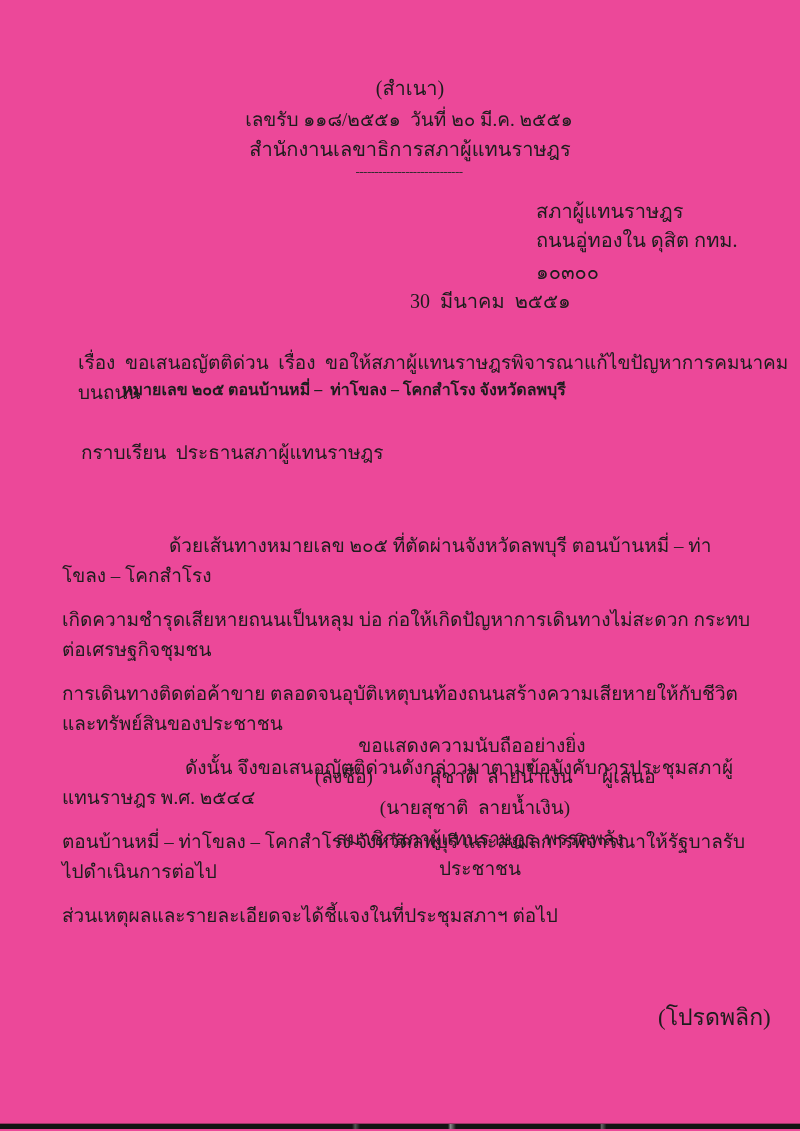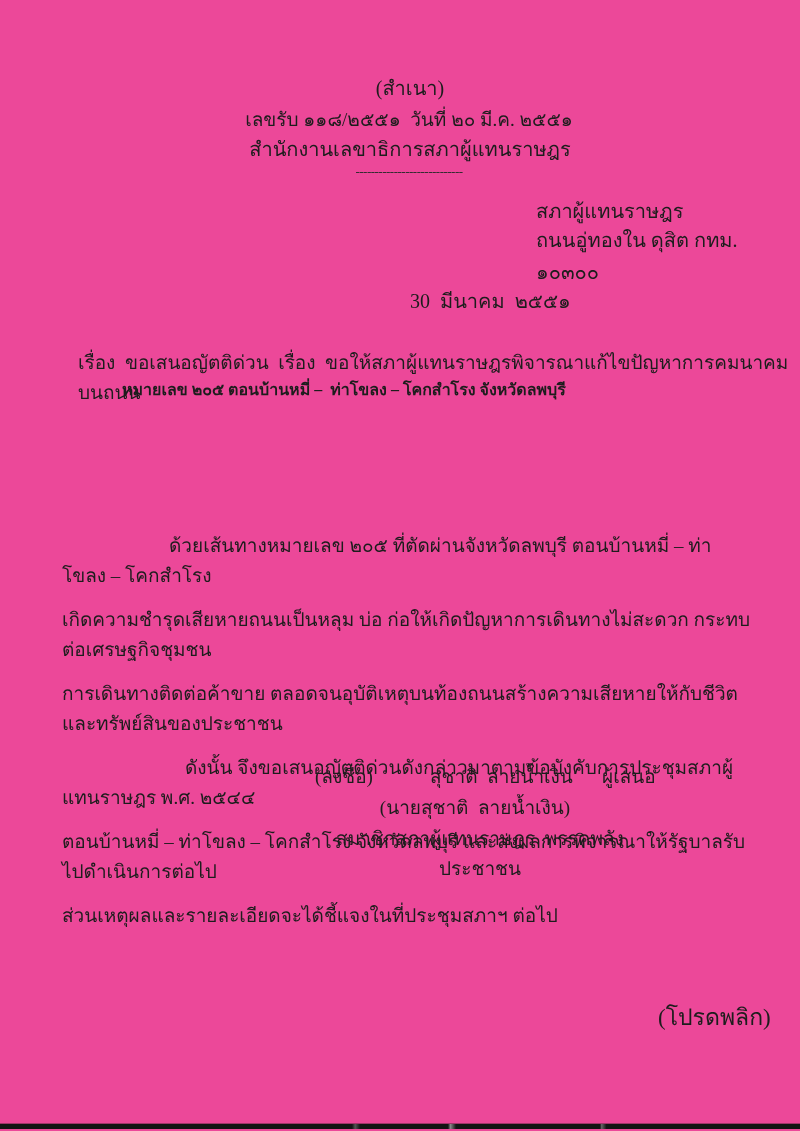--- a/index.html
+++ b/index.html
@@ -83,30 +83,32 @@
   <div class="abs ctr divider-line">----------------------------</div>
 
   <div class="abs sender-org">สภาผู้แทนราษฎร</div>
   <div class="abs sender-address">ถนนอู่ทองใน ดุสิต กทม. ๑๐๓๐๐</div>
 
   <div class="abs date-line">30  มีนาคม  ๒๕๕๑</div>
 
   <div class="abs subject-1">เรื่อง  ขอเสนอญัตติด่วน  เรื่อง  ขอให้สภาผู้แทนราษฎรพิจารณาแก้ไขปัญหาการคมนาคมบนถนน</div>
   <div class="abs subject-2">หมายเลข ๒๐๕ ตอนบ้านหมี่ –  ท่าโขลง – โคกสำโรง จังหวัดลพบุรี</div>
 
+  <div class="abs salutation">กราบเรียน  ประธานสภาผู้แทนราษฎร</div>
 
   <div class="abs body-block">
     <div class="body-line indent-a">ด้วยเส้นทางหมายเลข ๒๐๕ ที่ตัดผ่านจังหวัดลพบุรี ตอนบ้านหมี่ – ท่าโขลง – โคกสำโรง</div>
     <div class="body-line">เกิดความชำรุดเสียหายถนนเป็นหลุม บ่อ ก่อให้เกิดปัญหาการเดินทางไม่สะดวก กระทบต่อเศรษฐกิจชุมชน</div>
     <div class="body-line">การเดินทางติดต่อค้าขาย ตลอดจนอุบัติเหตุบนท้องถนนสร้างความเสียหายให้กับชีวิตและทรัพย์สินของประชาชน</div>
     <div class="body-line indent-b">ดังนั้น จึงขอเสนอญัตติด่วนดังกล่าวมาตามข้อบังคับการประชุมสภาผู้แทนราษฎร พ.ศ. ๒๕๔๔</div>
     <div class="body-line">ตอนบ้านหมี่ – ท่าโขลง – โคกสำโรง จังหวัดลพบุรี และส่งผลการพิจารณาให้รัฐบาลรับไปดำเนินการต่อไป</div>
     <div class="body-line">ส่วนเหตุผลและรายละเอียดจะได้ชี้แจงในที่ประชุมสภาฯ ต่อไป</div>
   </div>
 
+  <div class="abs ctr respect-line">ขอแสดงความนับถืออย่างยิ่ง</div>
   <div class="abs signed-label">(ลงชื่อ)</div>
   <div class="abs signature-name">สุชาติ  ลายน้ำเงิน</div>
   <div class="abs proposer-label">ผู้เสนอ</div>
   <div class="abs ctr name-line">(นายสุชาติ  ลายน้ำเงิน)</div>
   <div class="abs ctr position-line">สมาชิกสภาผู้แทนราษฎร  พรรคพลังประชาชน</div>
 
   <div class="abs turn-page">(โปรดพลิก)</div>
 
   <div class="scan-bar"></div>
 

